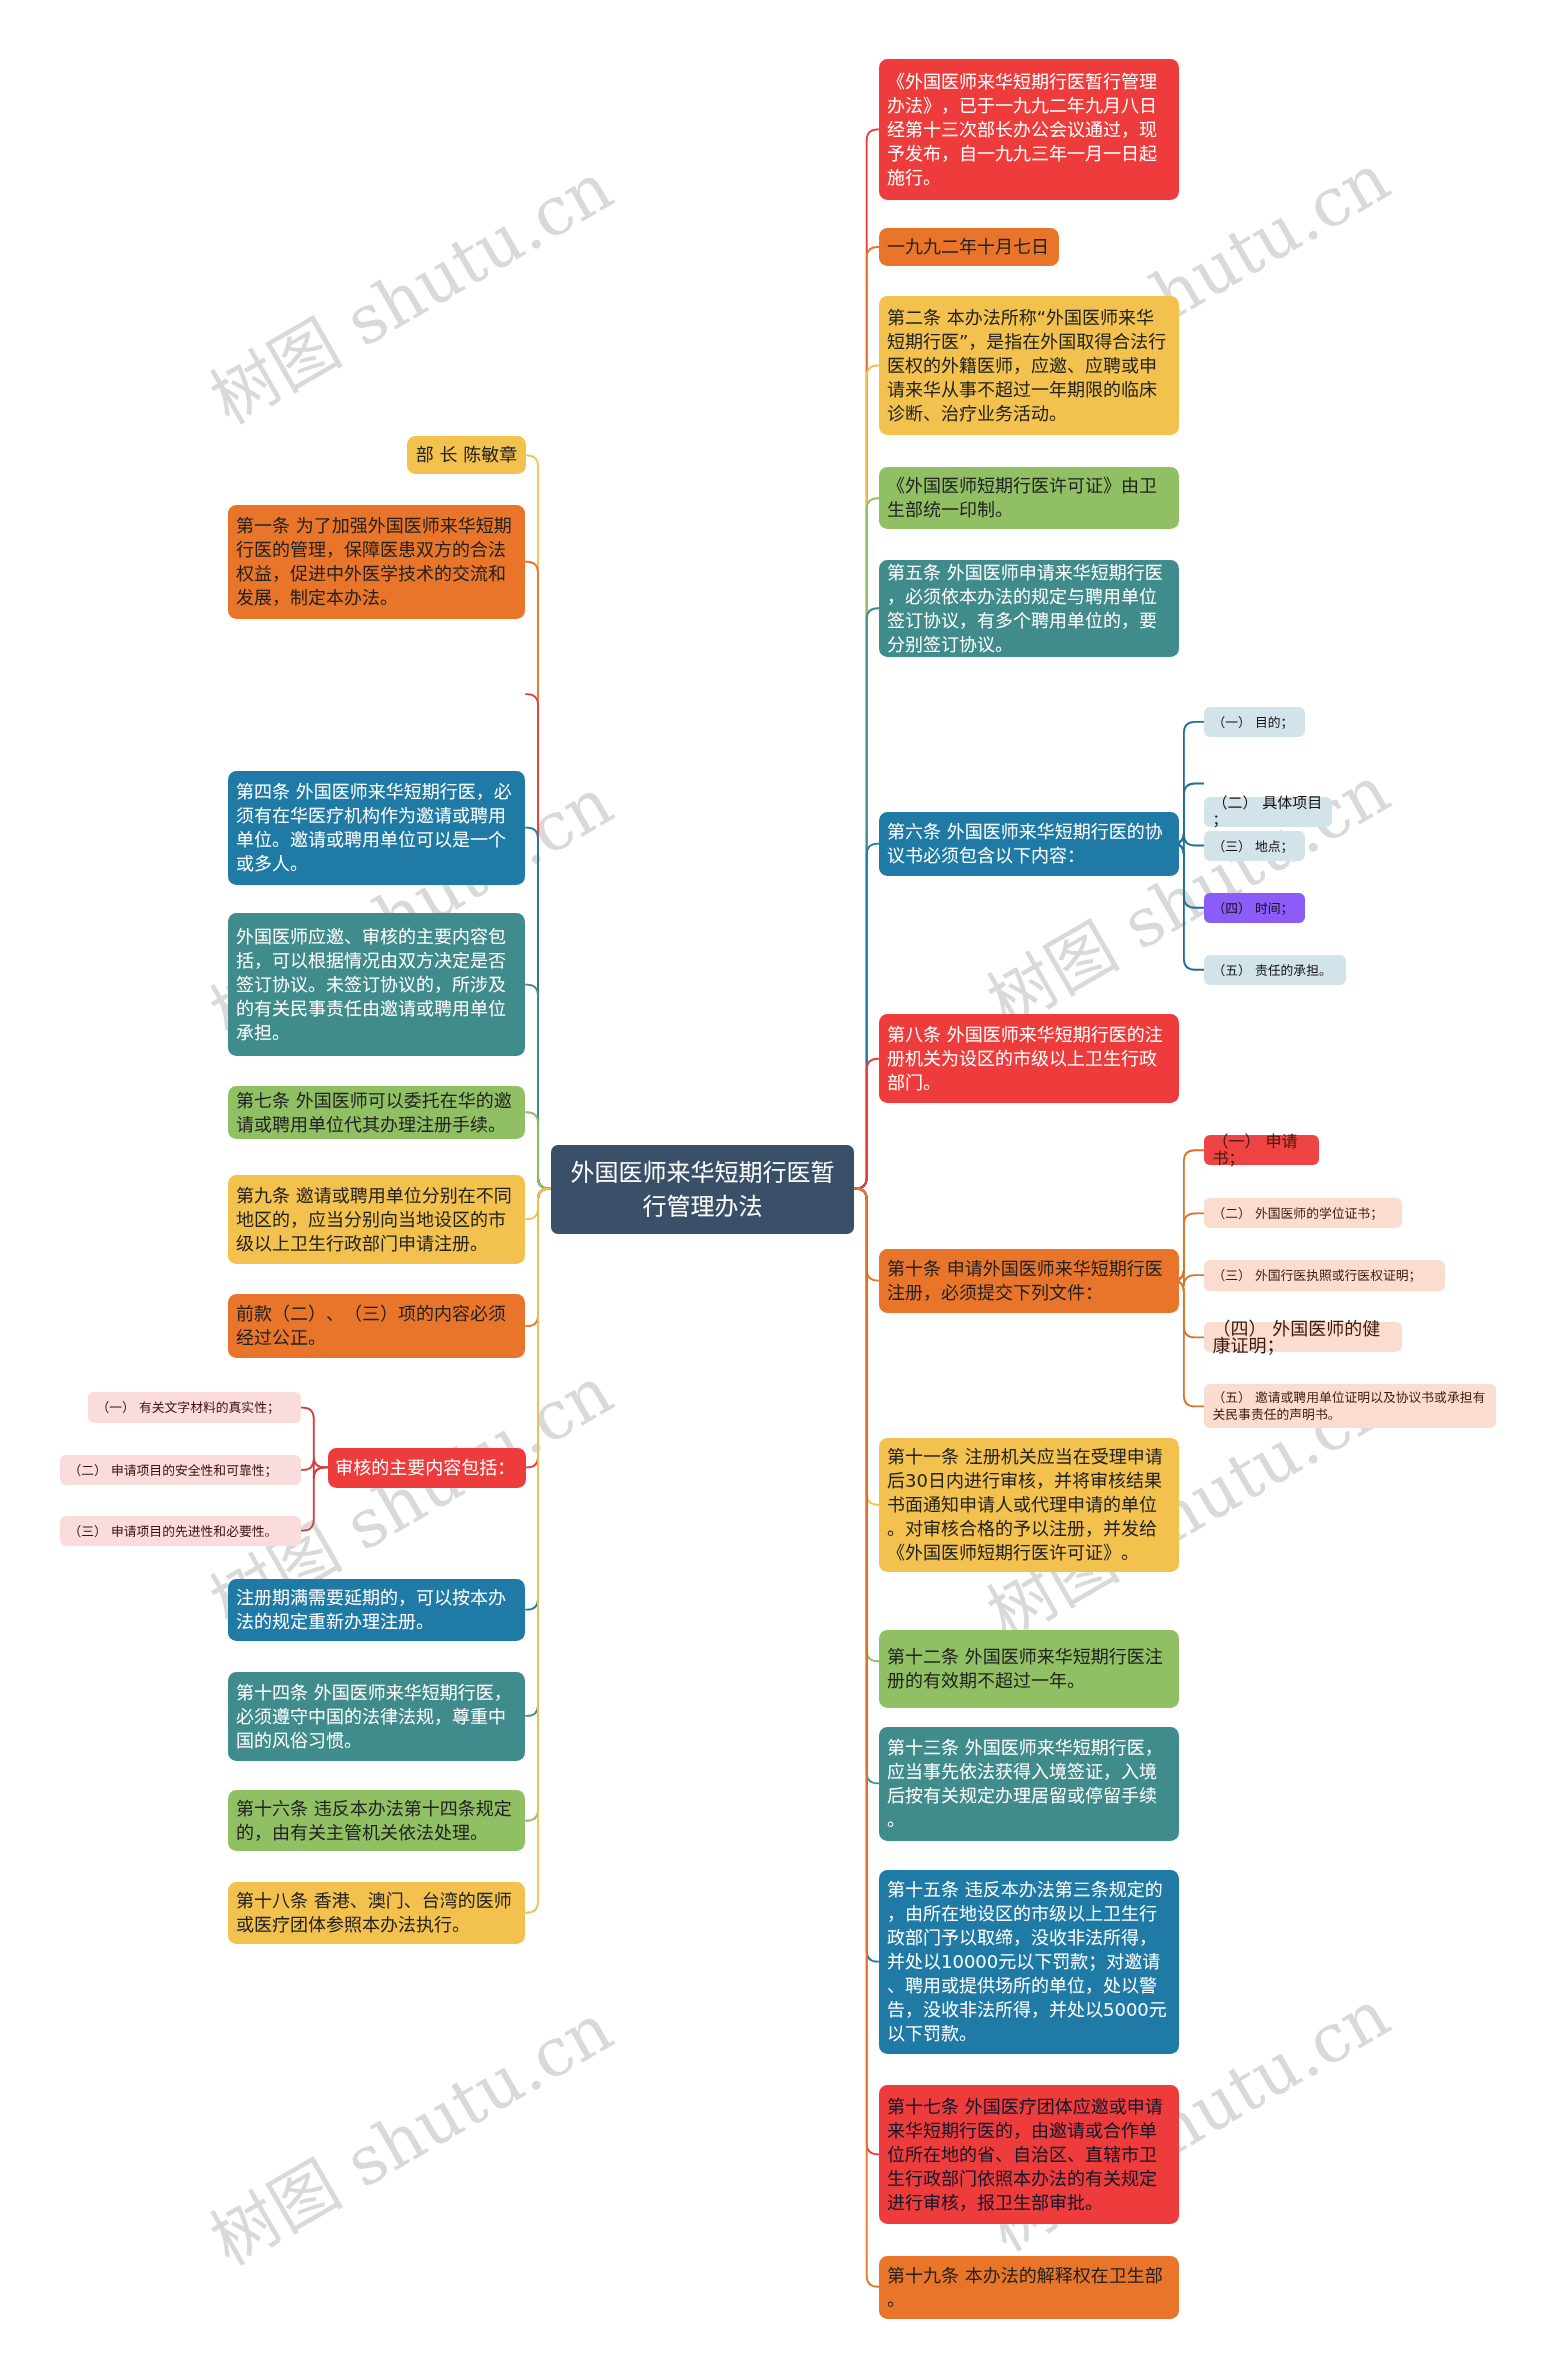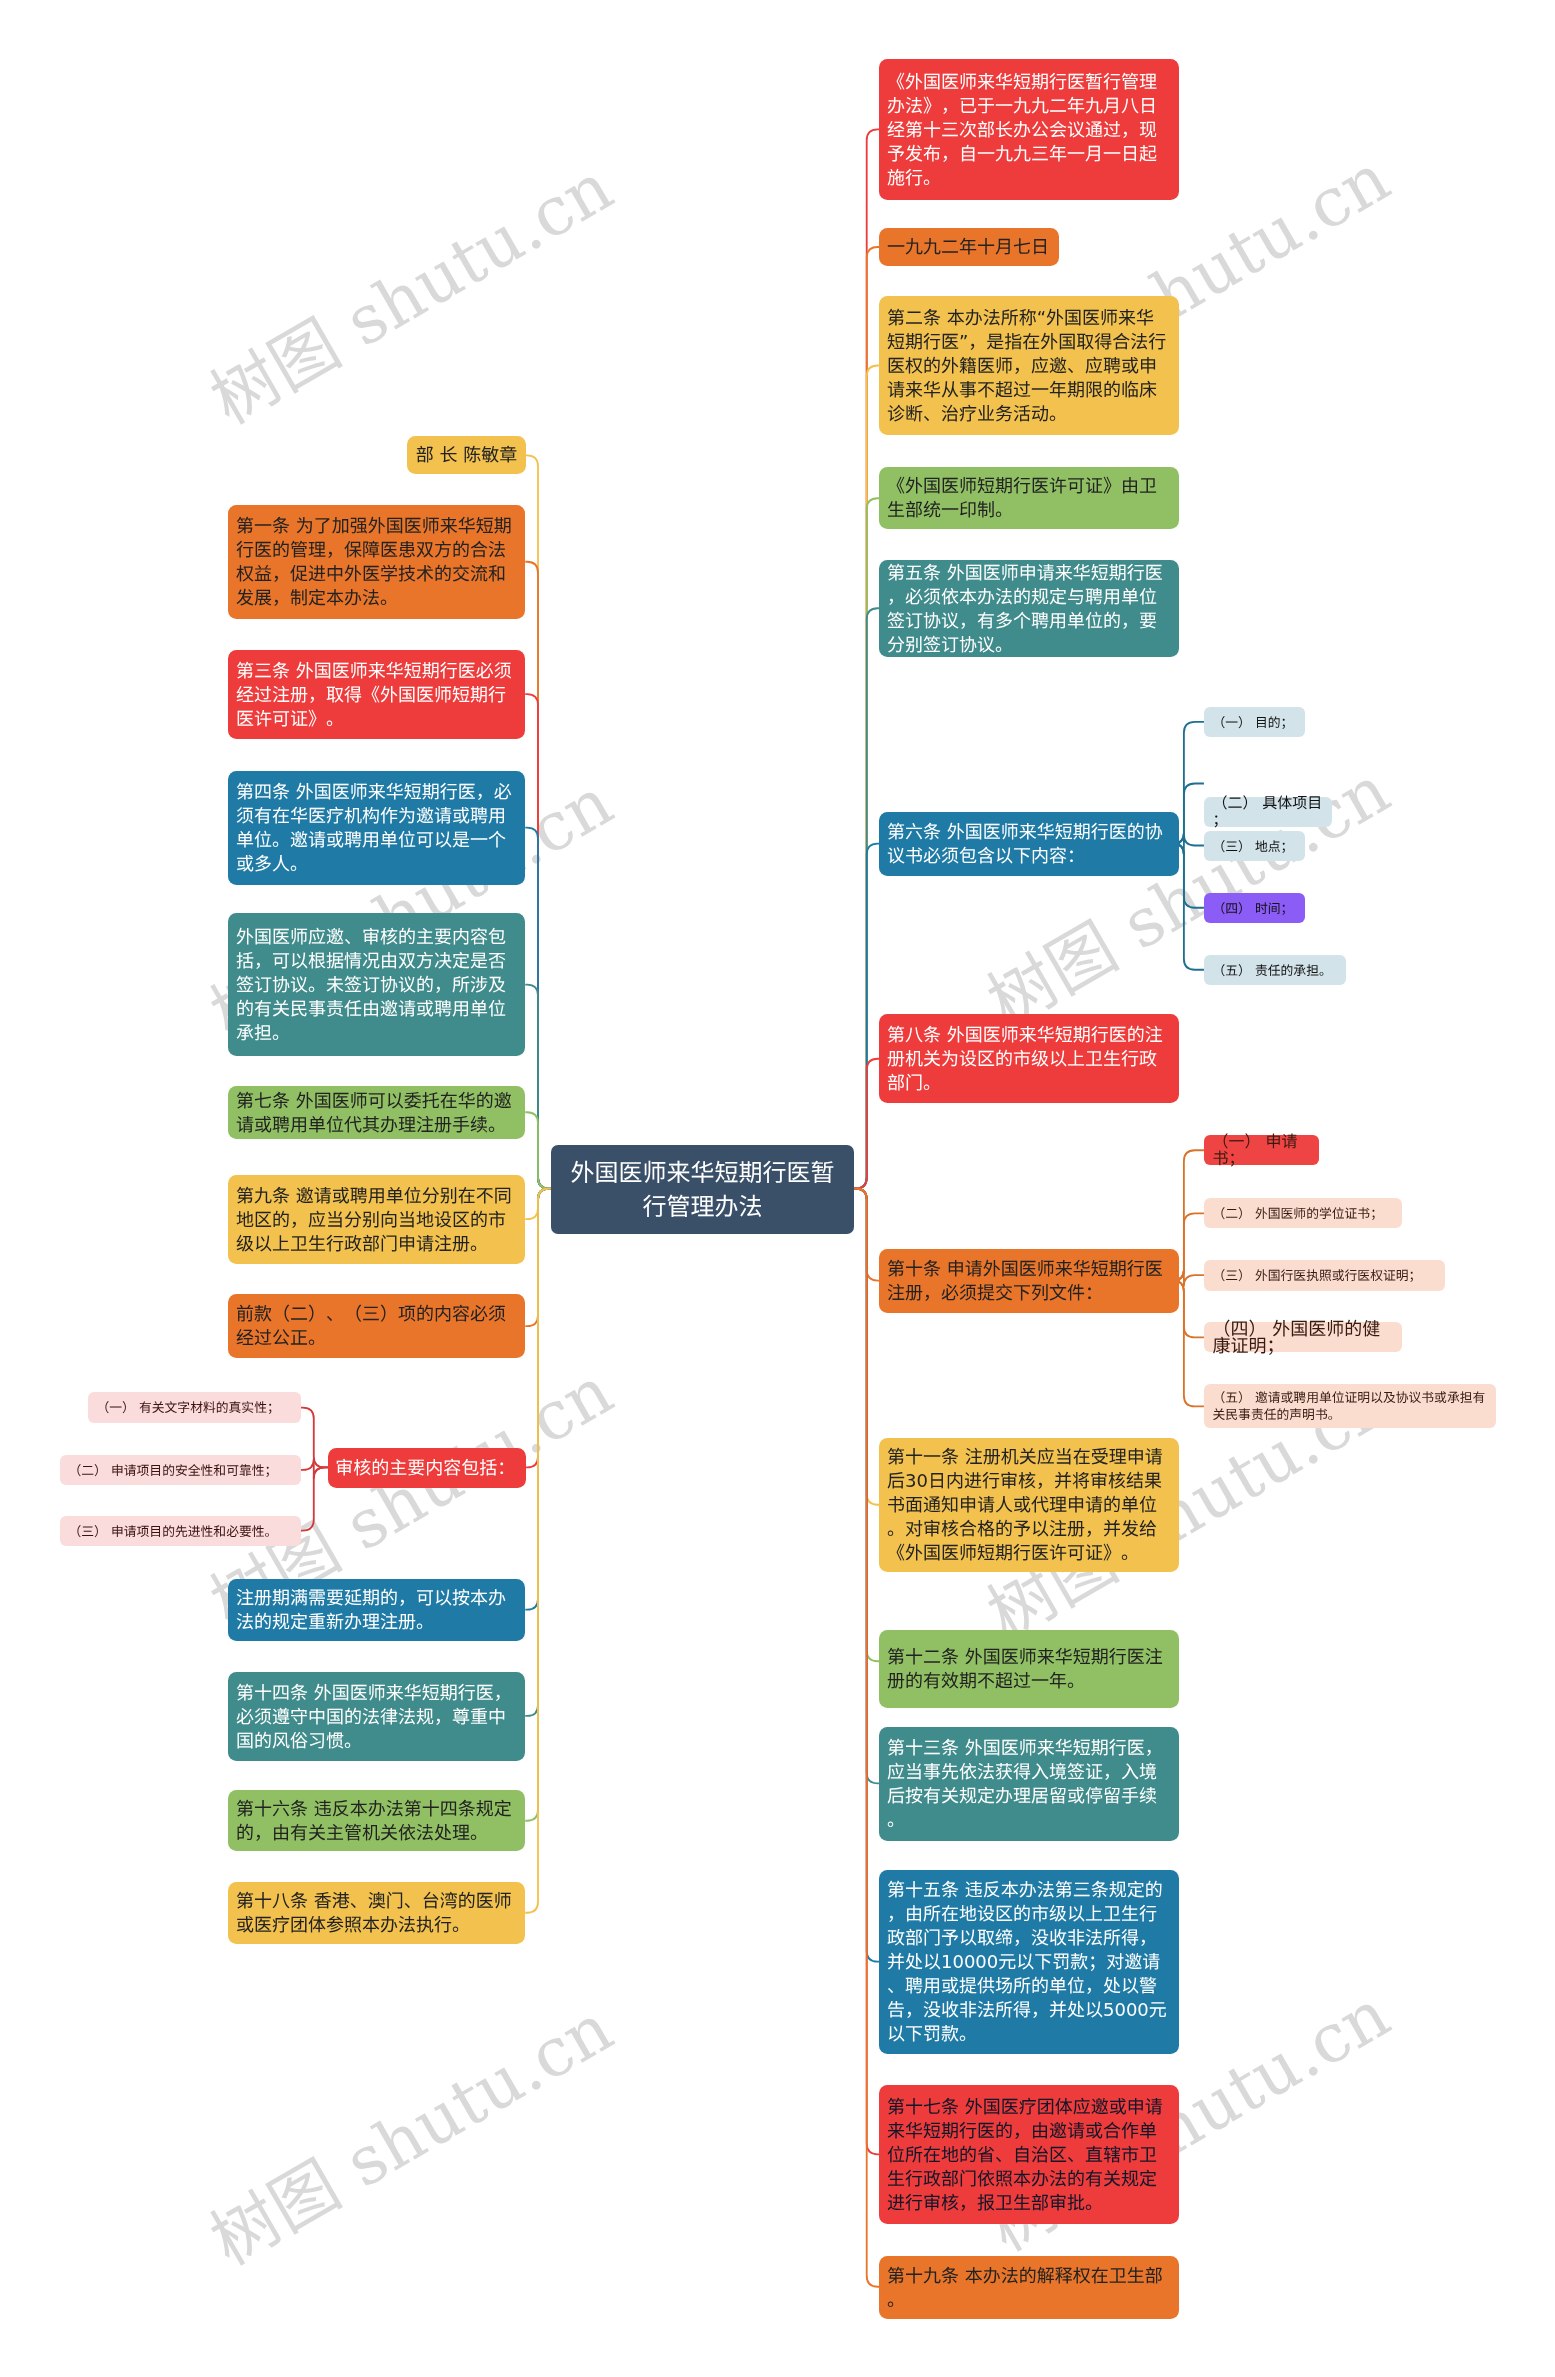--- a/index.html
+++ b/index.html
@@ -67,23 +67,20 @@
     <path d="M 1981 2314.5 L 1966.0 2314.5 Q 1948.0 2314.5 1948.0 2296.5 L 1948.0 2125.5 Q 1948.0 2107.5 1930.0 2107.5 L 1941 2107.5" fill="none" stroke="#D9732B" stroke-width="3.0" stroke-linecap="butt" stroke-linejoin="round"></path>
   </svg>
   <div class="node" style="left:551px;top:1145px;width:303px;height:89px;background:#3A5069;color:#FFFFFF;font-size:24px;line-height:34px;padding:0 17.6px;justify-content:center;text-align:center;border-radius:7px;">
       <span class="tx">外国医师来华短期行医暂行管理办法</span>
     </div>
   <div class="node" style="left:407px;top:436px;width:119px;height:38px;background:#F2C14E;color:#222222;font-size:18px;line-height:24px;padding:0 4.9px 0 4.9px;text-align:center;">
       <span class="tx">部 长 陈敏章</span>
     </div>
   <div class="node" style="left:228px;top:505px;width:297px;height:114px;background:#E8752A;color:#222222;font-size:18px;line-height:24px;padding:0 9px 0 8px;">
       <span class="tx">第一条 为了加强外国医师来华短期行医的管理，保障医患双方的合法权益，促进中外医学技术的交流和发展，制定本办法。</span>
-    </div>
-  <div class="node" style="left:228px;top:650px;width:297px;height:89px;background:#EE3B3B;color:#FFFFFF;font-size:18px;line-height:24px;padding:0 9px 0 8px;">
-      <span class="tx">第三条 外国医师来华短期行医必须经过注册，取得《外国医师短期行医许可证》。</span>
     </div>
   <div class="node" style="left:228px;top:771px;width:297px;height:114px;background:#1F7BA6;color:#FFFFFF;font-size:18px;line-height:24px;padding:0 9px 0 8px;justify-content:flex-end;">
       <span class="tx">第四条 外国医师来华短期行医，必须有在华医疗机构作为邀请或聘用单位。邀请或聘用单位可以是一个或多人。</span>
     </div>
   <div class="node" style="left:228px;top:913px;width:297px;height:143px;background:#408B8B;color:#FFFFFF;font-size:18px;line-height:24px;padding:0 9px 0 8px;">
       <span class="tx">外国医师应邀、审核的主要内容包括，可以根据情况由双方决定是否签订协议。未签订协议的，所涉及的有关民事责任由邀请或聘用单位承担。</span>
     </div>
   <div class="node" style="left:228px;top:1086px;width:297px;height:53px;background:#90C063;color:#222222;font-size:18px;line-height:24px;padding:0 9px 0 8px;">
       <span class="tx">第七条 外国医师可以委托在华的邀请或聘用单位代其办理注册手续。</span>
     </div>

